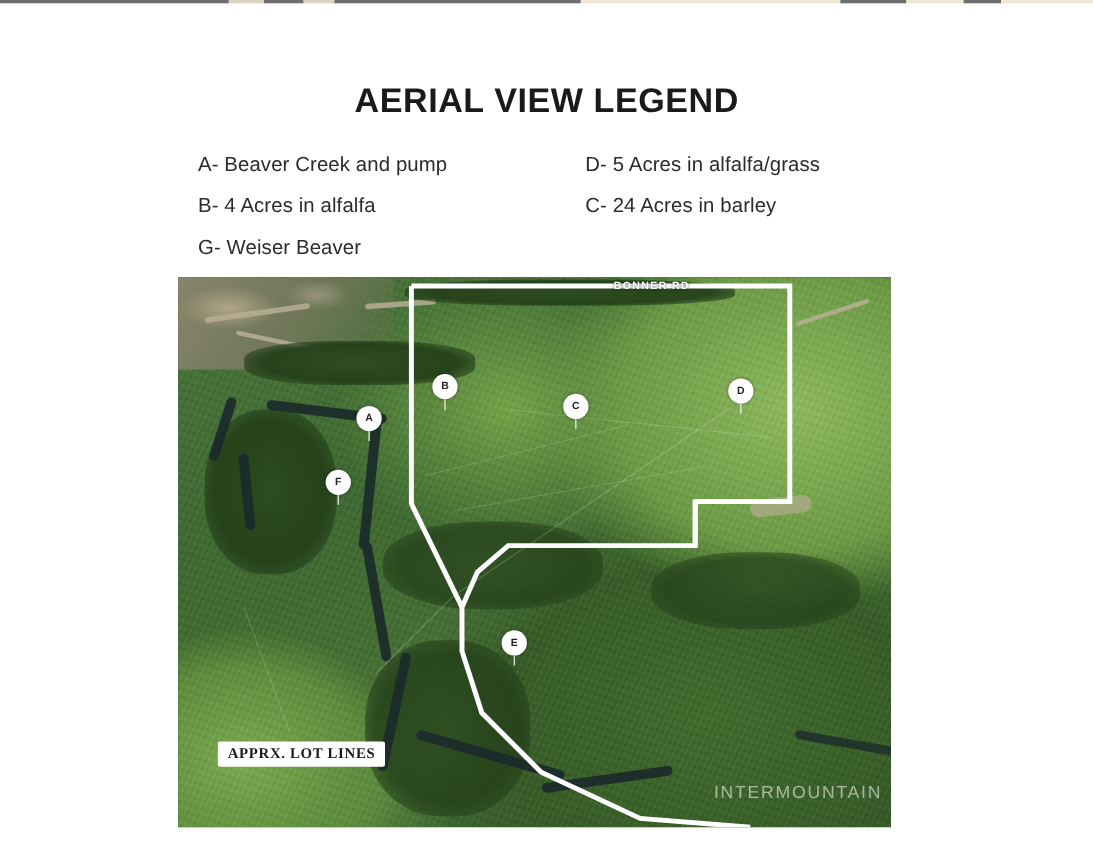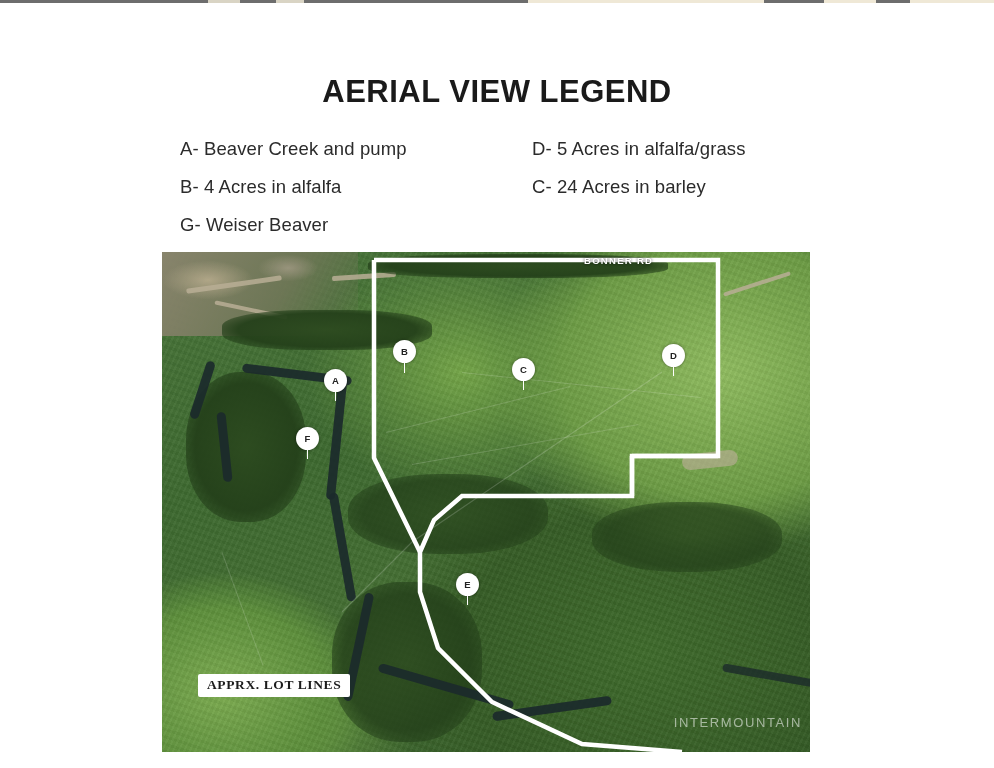--- a/index.html
+++ b/index.html
@@ -119,38 +119,37 @@
   .lot-svg { position: absolute; inset: 0; }
 
   
   .road-label {
     position: absolute;
     font-size: 9.5px;
     font-weight: bold;
     letter-spacing: 1.3px;
     color: #ffffff;
     text-shadow: 0 0 3px rgba(0,0,0,0.75);
-    margin-left: 26px;
   }
   .lot-lines-badge {
     position: absolute;
     left: 36px; top: 422px;
     background: #ffffff;
     color: #1c1c1c;
     font-size: 13.5px;
     font-weight: bold;
     letter-spacing: 0.6px;
     padding: 3px 9px 4px 9px;
     border-radius: 2px;
     font-family: Liberation Serif, serif;
   }
   .watermark {
     position: absolute;
     right: 8px; bottom: 22px;
-    font-size: 13px;
+    font-size: 16px;
     letter-spacing: 1.6px;
     color: rgba(255,255,255,0.55);
     text-align: right;
   }
   
   .pin {
     position: absolute;
     width: 23px; height: 23px;
     border-radius: 50%;
     background: #ffffff;

